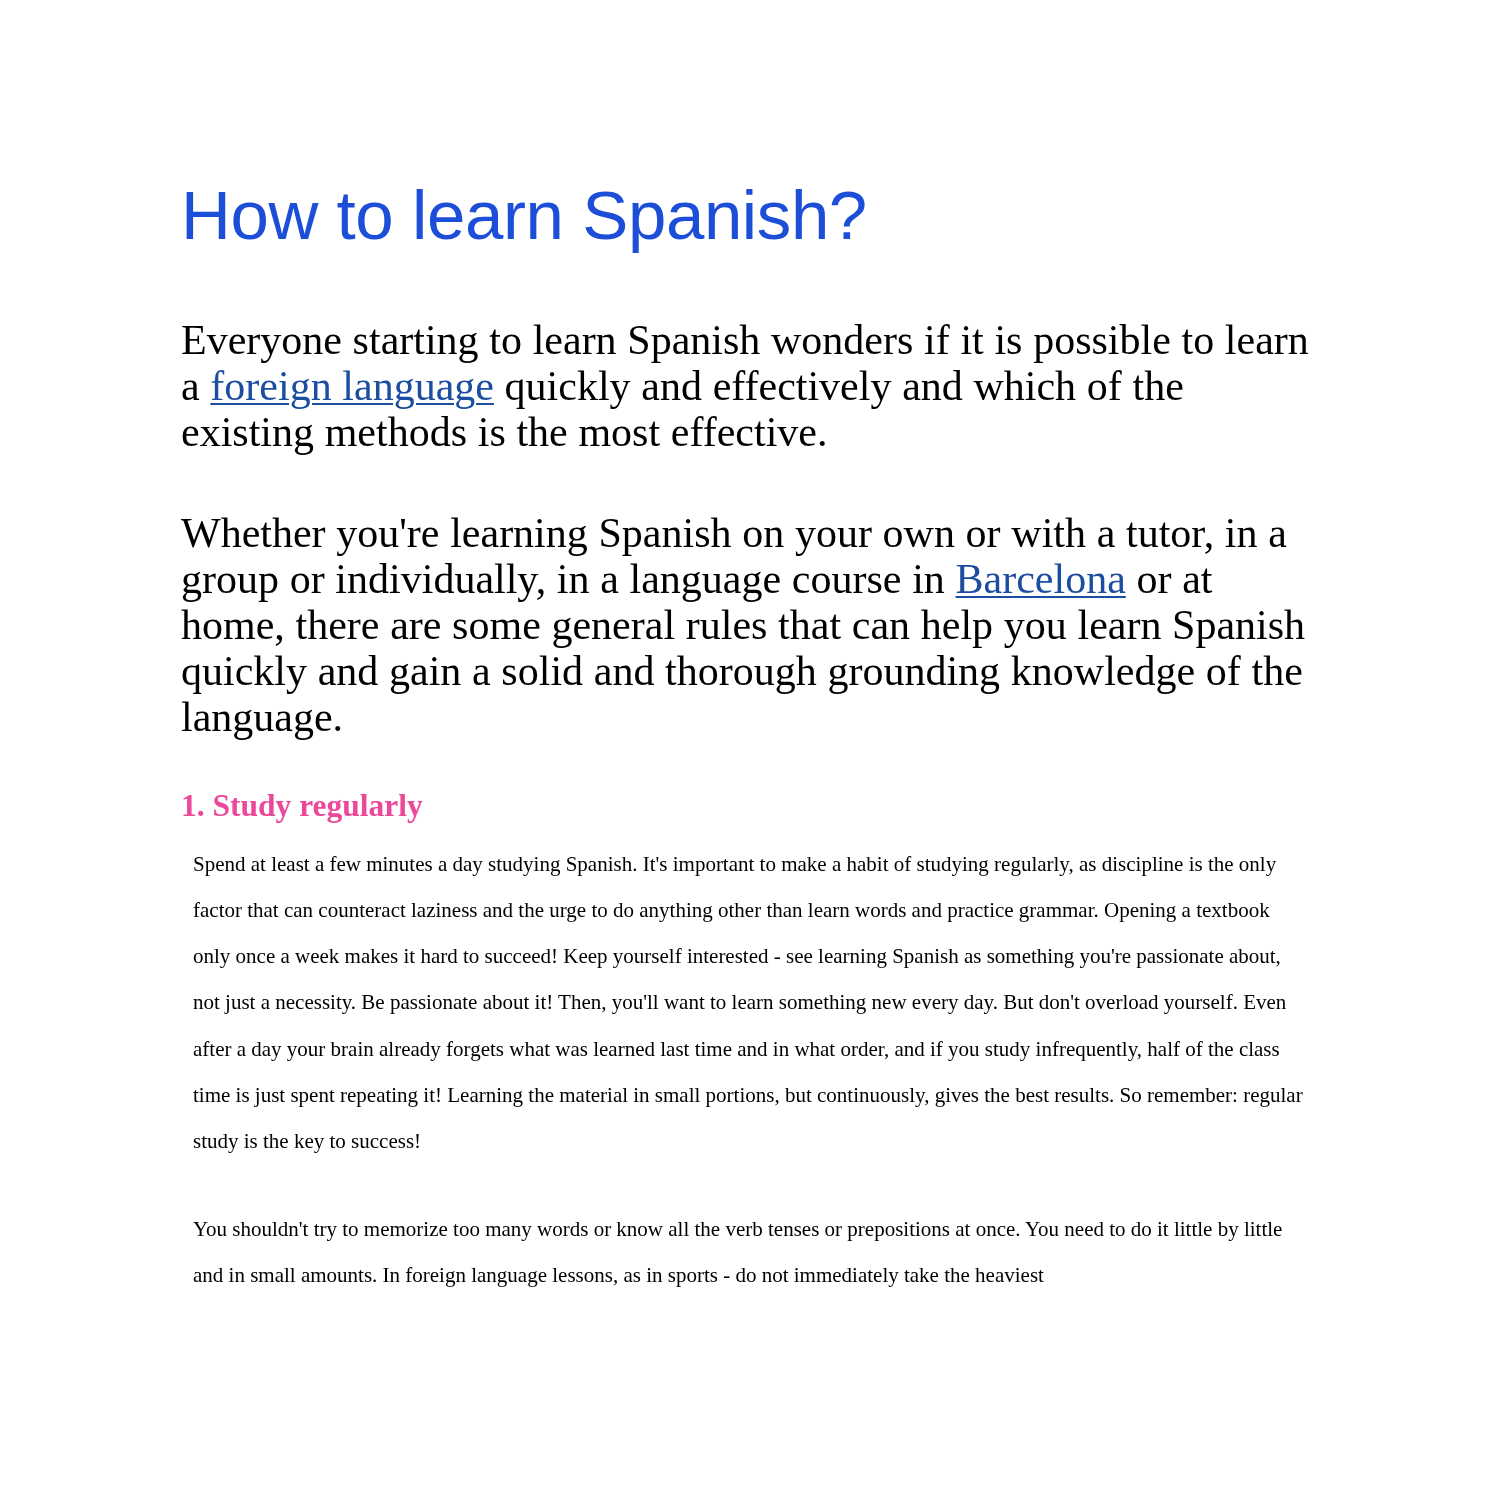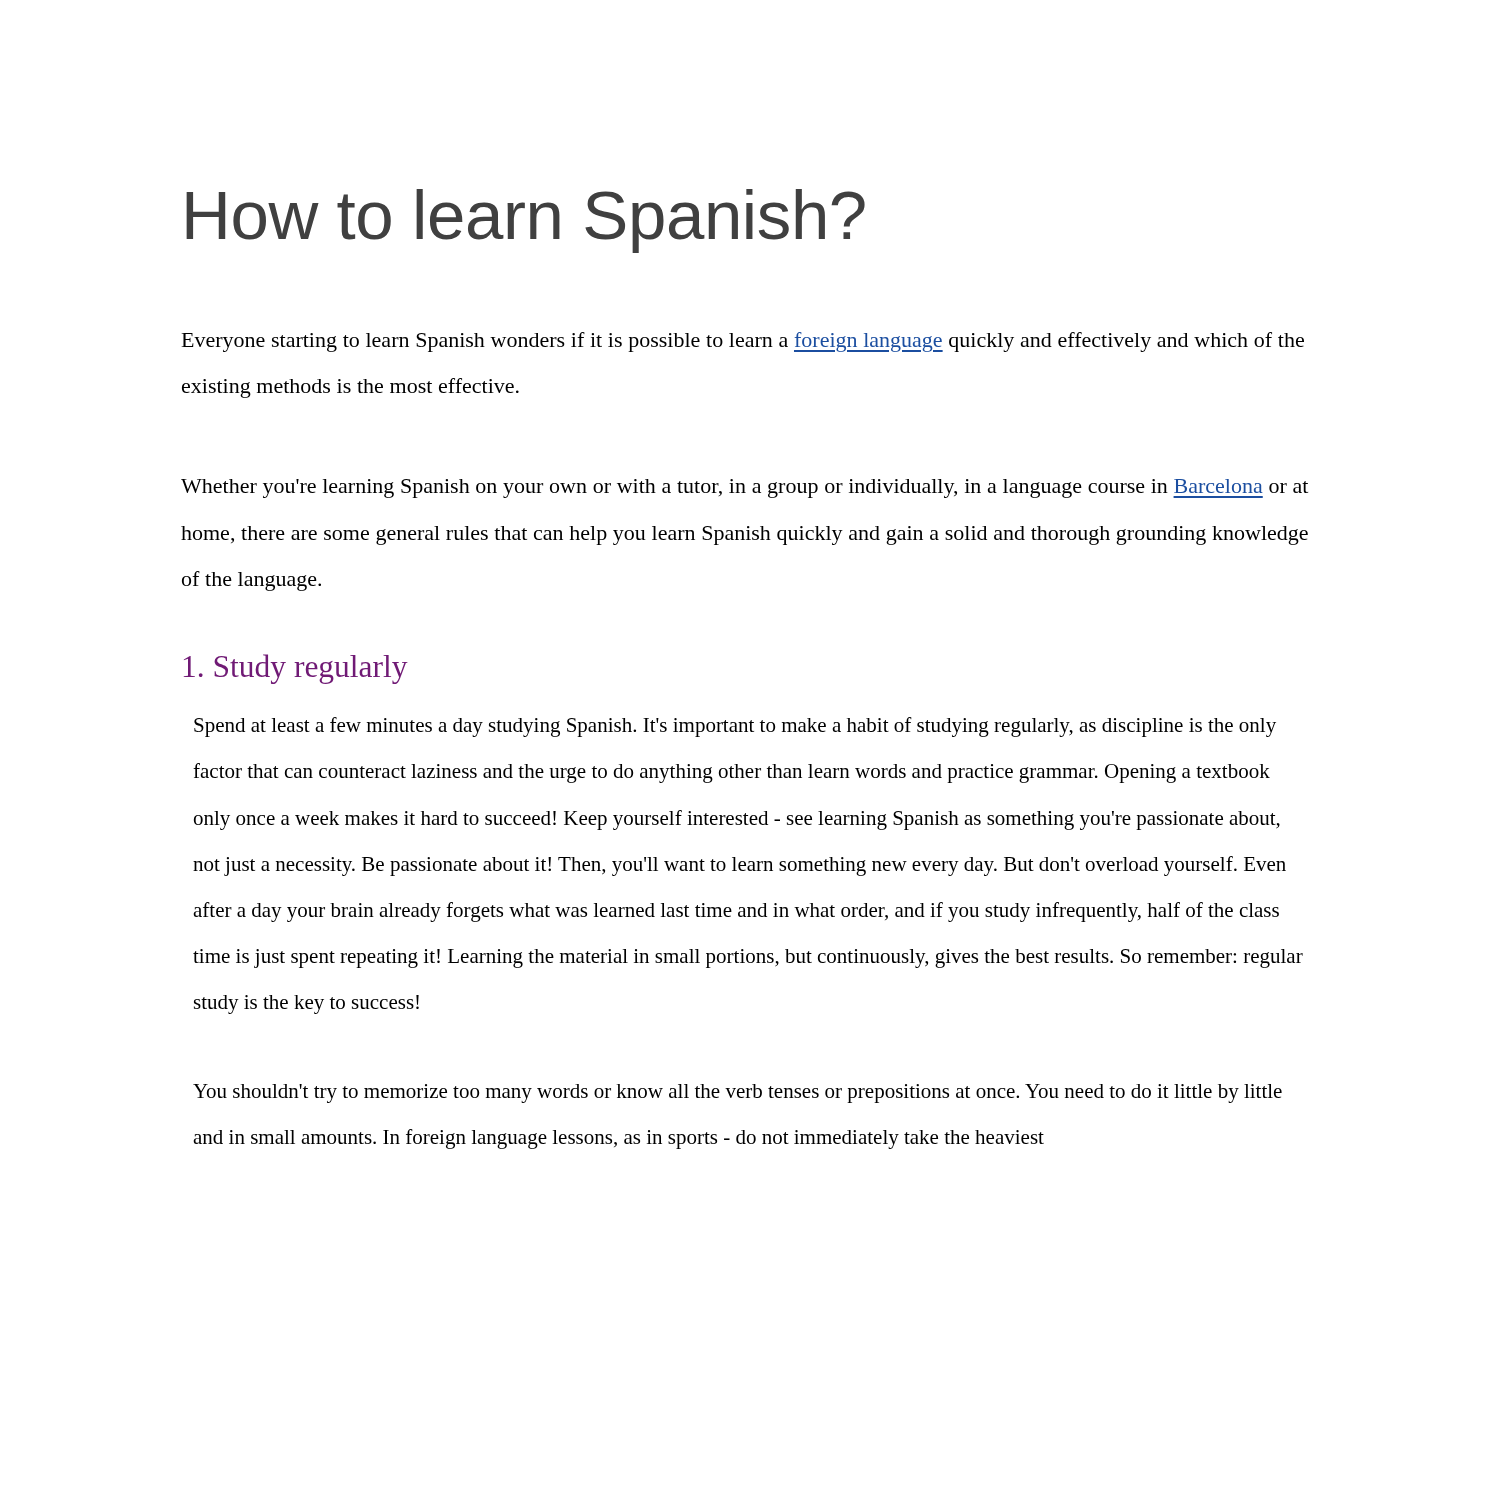--- a/index.html
+++ b/index.html
@@ -32,30 +32,30 @@
     width: 1142px;
   }
 
   
   .doc-title {
     font-family: "Liberation Sans", "DejaVu Sans", sans-serif;
     font-weight: 400;
     font-size: 69px;
     line-height: 1.0;
     letter-spacing: -0.4px;
-    color: #404040;
+    color: #1d4ed8;
     margin: 0;
     padding-top: 181px;
     white-space: nowrap;
   }
 
   
   .para {
     font-family: "Liberation Serif", "DejaVu Serif", serif;
-    font-size: 22px;
+    font-size: 42px;
     line-height: 46.2px;
     color: #000000;
     margin: 0;
     text-align: left;
     word-spacing: 0.2px;
   }
 
   .para.lead {
     margin-top: 67px;
   }
@@ -64,24 +64,24 @@
     margin-top: 54px;
   }
 
   
   .section-block {
     margin-top: 42px;
   }
 
   .section-heading {
     font-family: "Liberation Serif", "DejaVu Serif", serif;
-    font-weight: 400;
+    font-weight: 700;
     font-size: 31.5px;
     line-height: 46.2px;
-    color: #701a75;
+    color: #ec4899;
     margin: 0;
   }
 
   .section-body {
     font-family: "Liberation Serif", "DejaVu Serif", serif;
     font-weight: 400;
     font-size: 21px;
     line-height: 46.2px;
     color: #000000;
     margin: 12px;

